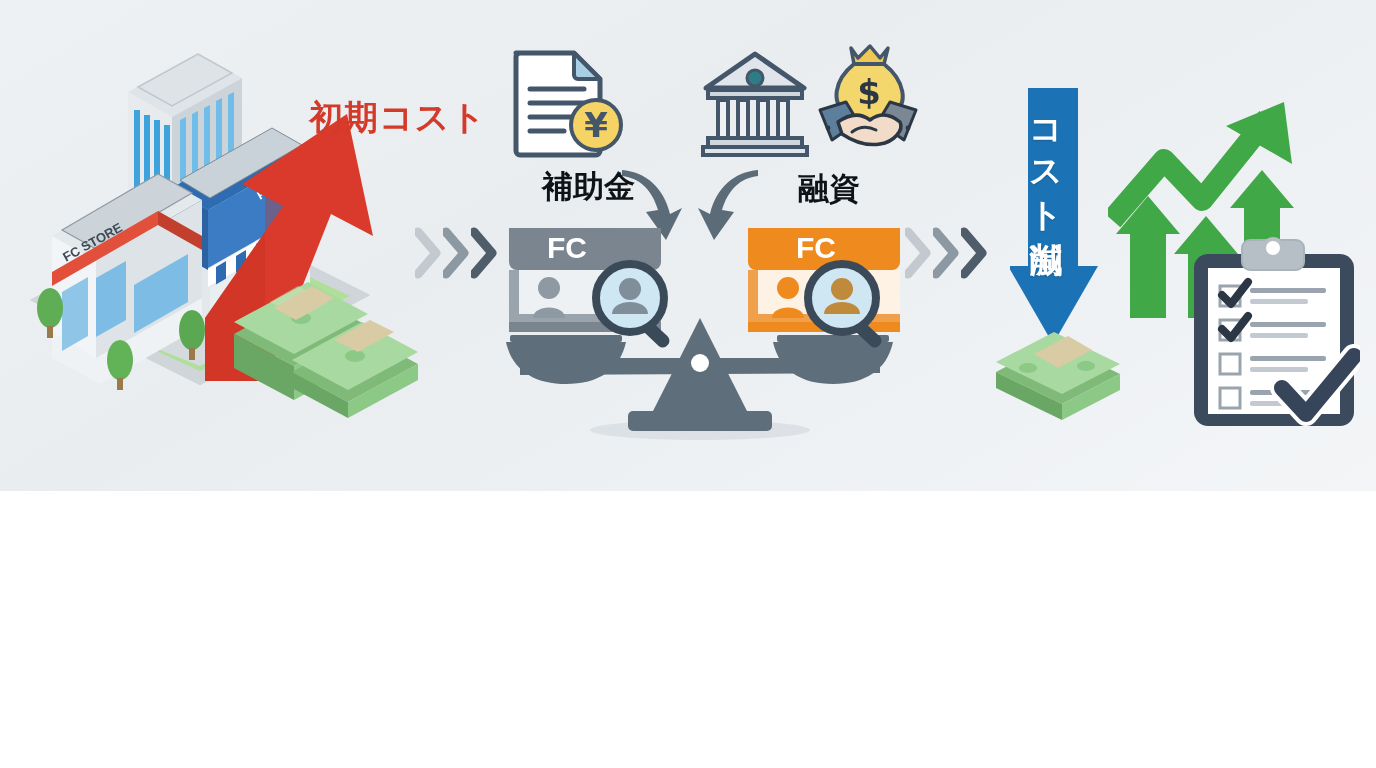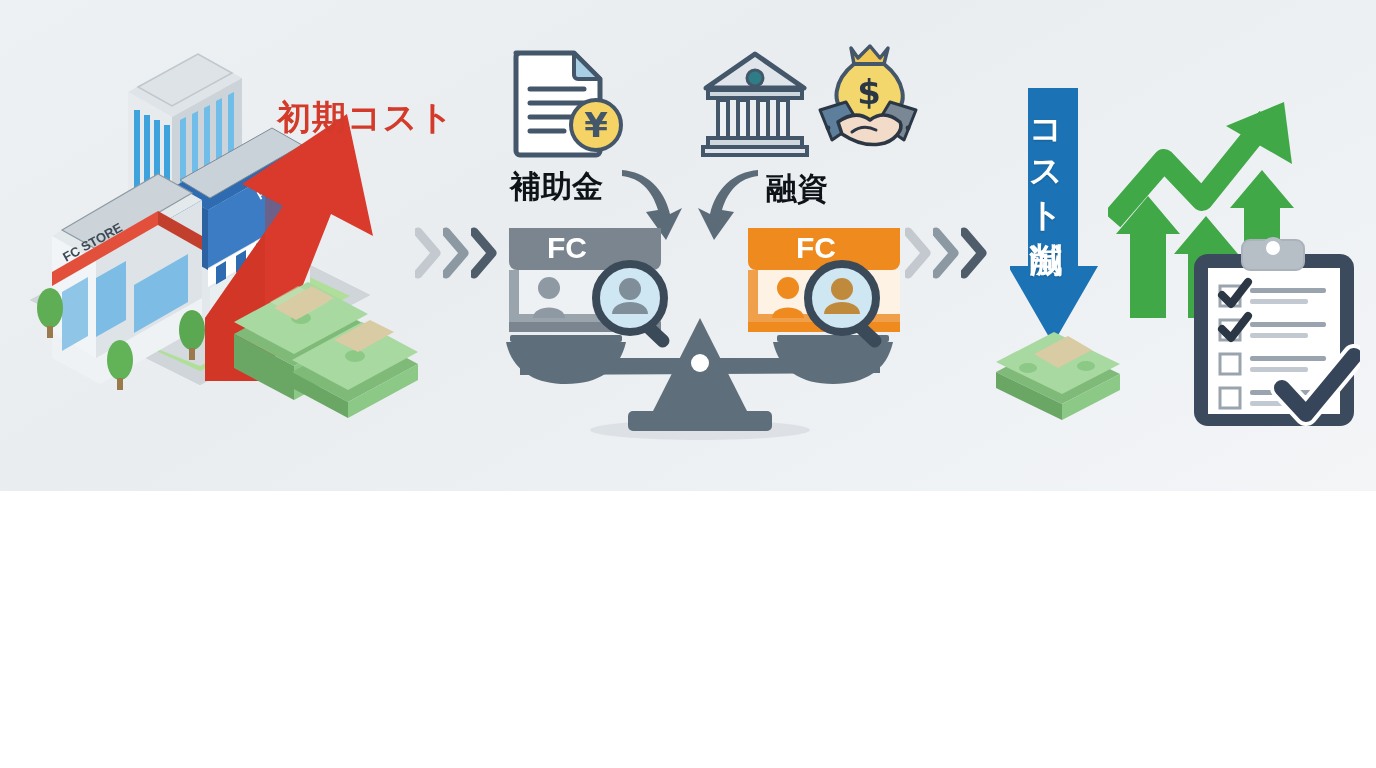--- a/index.html
+++ b/index.html
@@ -20,21 +20,21 @@
   
   #titleband{
     position:absolute;left:0;top:491px;width:1376px;height:277px;
     background:#ffffff;
   }
 
   
   .abs{position:absolute;}
   .lbl{
     position:absolute;font-family:"DejaVu Sans","Liberation Sans",sans-serif;
-    font-weight:bold;white-space:nowrap;
+    font-weight:bold;white-space:nowrap;margin-left:32px;
   }
 
   
   .chev-group{position:absolute;display:flex;align-items:center;gap:2px;}
   .chev{width:26px;height:52px;}
 
   
   .vtext{
     position:absolute;writing-mode:vertical-rl;text-orientation:upright;
     color:#ffffff;font-weight:bold;font-size:33px;line-height:1.0;

